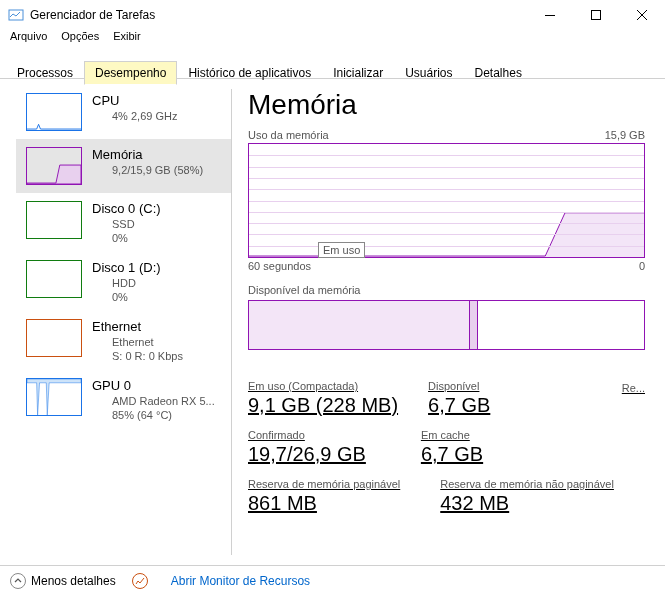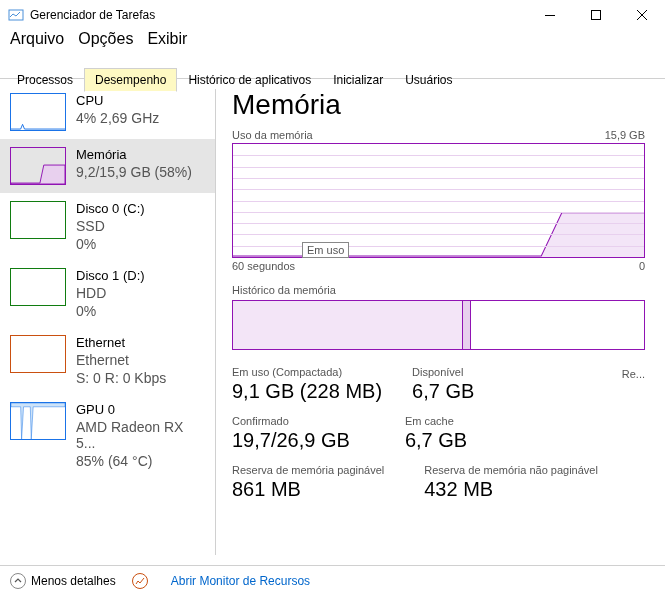--- a/index.html
+++ b/index.html
@@ -4,55 +4,55 @@
   <style>
     * { box-sizing: border-box; margin: 0; padding: 0; font-family: 'Segoe UI', Arial, sans-serif; }
     body { width: 665px; height: 594px; background: #fff; font-size: 12px; color: #000; overflow: hidden; }
     
     .titlebar { height: 30px; display: flex; align-items: center; padding-left: 8px; }
     .titlebar-icon { width: 16px; height: 16px; margin-right: 6px; }
     .titlebar-title { flex: 1; font-size: 12px; }
     .win-controls { display: flex; }
     .win-btn { width: 46px; height: 30px; display: flex; align-items: center; justify-content: center; cursor: pointer; }
     
-    .menubar { height: 20px; display: flex; padding-left: 10px; gap: 14px; font-size: 16px; }
+    .menubar { height: 20px; display: flex; padding-left: 10px; gap: 14px; font-size: 11px; }
     .menu-item { cursor: pointer; }
     
     .tabs { display: flex; border-bottom: 1px solid #d0d0d0; padding-left: 6px; margin-top: 4px; }
-    .tab { padding: 4px 10px; font-size: 12px; cursor: pointer; border: 1px solid transparent; position: relative; top: 14px; }
+    .tab { padding: 4px 10px; font-size: 12px; cursor: pointer; border: 1px solid transparent; position: relative; top: 7px; }
     .tab.active { border: 1px solid #d0d0d0; border-bottom: 1px solid #fff; background: #fef9c3; }
     
-    .content { display: flex; height: calc(100% - 30px - 20px - 28px - 30px); }
+    .content { display: flex; height: calc(100% - 30px - 20px - 28px - 30px); padding-left: 16px; }
     
     .sidebar { width: 215px; padding: 6px 0; overflow-y: auto; }
     .sidebar-item { display: flex; align-items: flex-start; padding: 8px 10px; cursor: pointer; }
     .sidebar-item.selected { background: #e5e5e5; }
     .thumb { width: 56px; height: 38px; border: 1px solid; margin-right: 10px; flex-shrink: 0; position: relative; overflow: hidden; }
     .thumb svg { width: 100%; height: 100%; display: block; }
     .sidebar-info { display: flex; flex-direction: column; gap: 2px; }
     .sidebar-title { font-size: 13px; }
-    .sidebar-sub { font-size: 14px; color: #555; }
+    .sidebar-sub { font-size: 11px; color: #555; margin-left: 20px; }
     
     .divider { width: 1px; background: #d0d0d0; margin: 10px 0; }
     
     .main { flex: 1; padding: 10px 20px 0 16px; overflow: hidden; }
     .main-title { font-size: 28px; font-weight: 300; margin-bottom: 8px; }
     
     .chart-header { display: flex; justify-content: space-between; font-size: 11px; color: #555; margin-bottom: 2px; }
     .mem-chart { width: 100%; height: 115px; border: 1px solid #9013b3; position: relative; margin-bottom: 2px; }
     .mem-chart .grid-line { position: absolute; left: 0; right: 0; height: 1px; background: #e8d0ee; }
     .mem-chart svg { width: 100%; height: 100%; display: block; }
     .chart-footer { display: flex; justify-content: space-between; font-size: 11px; color: #555; position: relative; }
     .tooltip { position: absolute; left: 70px; top: -18px; border: 1px solid #888; background: #fff; padding: 1px 4px; font-size: 11px; z-index: 10; }
     
     .comp-label { font-size: 11px; color: #555; margin-top: 12px; margin-bottom: 4px; }
     .comp-chart { width: 100%; height: 50px; border: 1px solid #9013b3; position: relative; }
     .comp-chart .seg { position: absolute; top: 0; bottom: 0; }
     
-    .stats { display: flex; flex-wrap: wrap; margin-top: 16px; }
+    .stats { display: flex; flex-wrap: wrap; margin-top: 30px; text-decoration: underline; }
     .stat { margin-right: 30px; margin-bottom: 12px; }
     .stat-label { font-size: 11px; color: #555; margin-bottom: 2px; }
     .stat-value { font-size: 20px; font-weight: 400; }
     .stat-row { display: flex; width: 100%; }
     .re-link { margin-left: auto; font-size: 11px; color: #555; align-self: flex-start; margin-top: 2px; }
     
     .footer { height: 30px; border-top: 1px solid #d0d0d0; display: flex; align-items: center; padding: 0 10px; gap: 16px; }
     .footer-link { display: flex; align-items: center; gap: 5px; font-size: 12px; cursor: pointer; }
     .footer-link.blue { color: #0066cc; gap: 23px; }
     .circle-icon { width: 16px; height: 16px; border: 1px solid #888; border-radius: 50%; display: flex; align-items: center; justify-content: center; }
@@ -92,20 +92,21 @@
   <span class="menu-item">Opções</span>
   <span class="menu-item">Exibir</span>
 </div>
 
 <div class="tabs">
   <div class="tab">Processos</div>
   <div class="tab active">Desempenho</div>
   <div class="tab">Histórico de aplicativos</div>
   <div class="tab">Inicializar</div>
   <div class="tab">Usuários</div>
+  <div class="tab">Detalhes</div>
 </div>
 
 <div class="content">
   <div class="sidebar">
 
     <div class="sidebar-item">
       <div class="thumb" style="border-color:#1a73e8">
         <svg viewBox="0 0 56 38" preserveAspectRatio="none">
             <path d="M0 37 L10 37 L12 32 L14 37 L56 37" stroke="#1a73e8" fill="none"></path>
           </svg>
@@ -193,21 +194,21 @@
         <path d="M0 114 L300 114 L320 70 L400 70 L400 115 L0 115 Z" fill="#f3e5f7" stroke="none"></path>
         <path d="M0 114 L300 114 L320 70 L400 70" fill="none" stroke="#9013b3" stroke-width="1"></path>
       </svg>
     </div>
     <div class="chart-footer">
       <span>60 segundos</span>
       <span class="tooltip">Em uso</span>
       <span>0</span>
     </div>
 
-    <div class="comp-label">Histórico da memória</div>
+    <div class="comp-label">Disponível da memória</div>
     <div class="comp-chart">
       <div class="seg" style="left:0; width:56%; background:#f3e5f7; border-right:1px solid #9013b3"></div>
       <div class="seg" style="left:56%; width:2%; background:#e8d0ee; border-right:1px solid #9013b3"></div>
     </div>
 
     <div class="stats">
       <div class="stat-row">
         <div class="stat">
           <div class="stat-label">Em uso (Compactada)</div>
           <div class="stat-value">9,1 GB (228 MB)</div>

